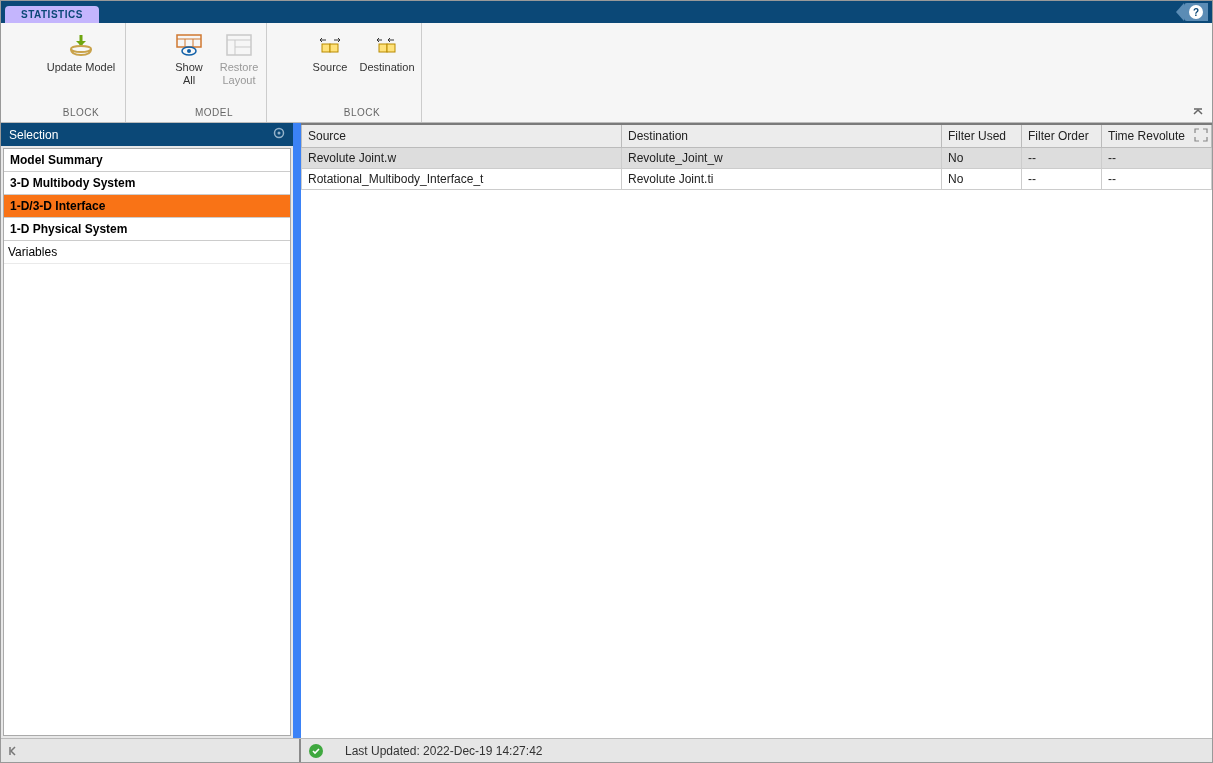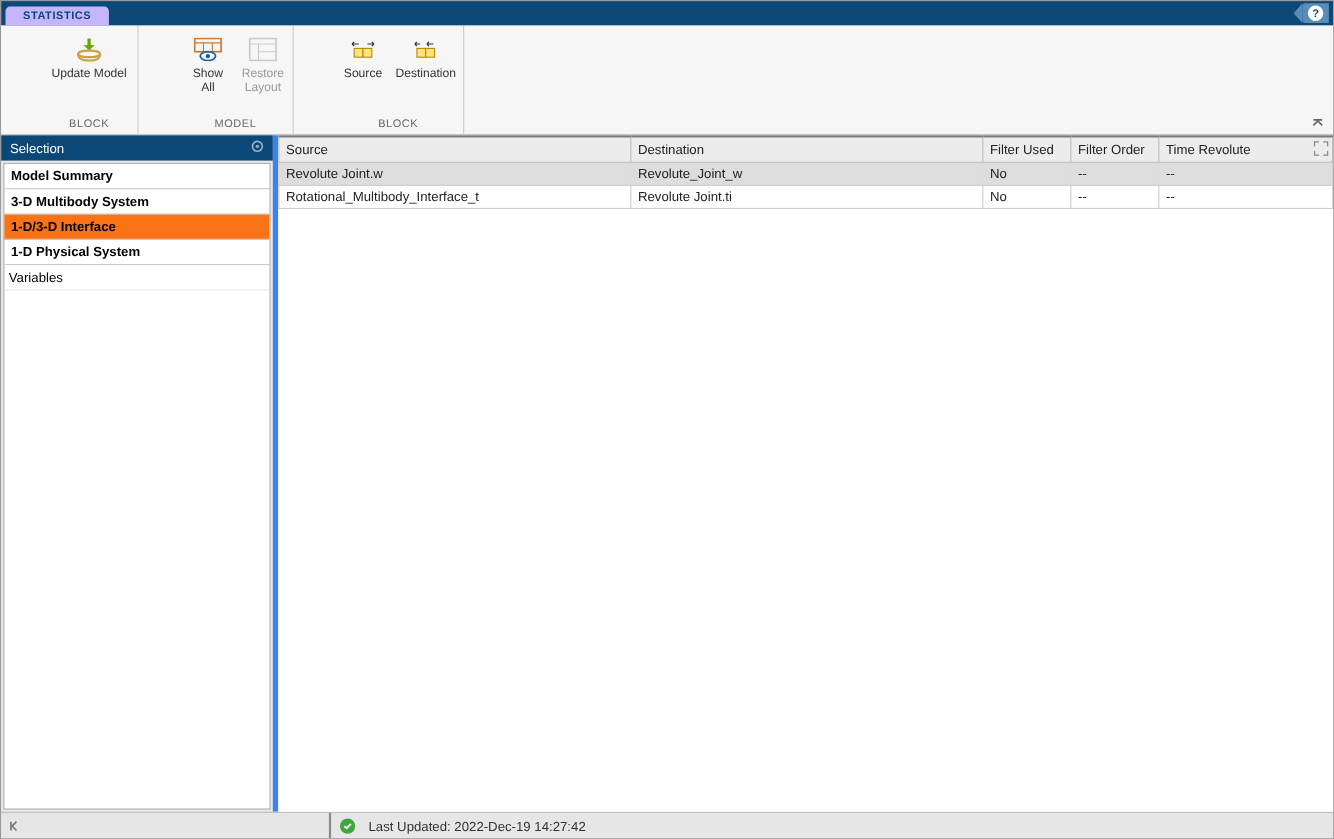--- a/index.html
+++ b/index.html
@@ -118,24 +118,24 @@
 
   
   .main {
     flex: 1;
     display: flex;
     min-height: 0;
   }
 
   
   .left-panel {
-    width: 252px;
+    width: 300px;
     display: flex;
     flex-direction: column;
-    border-right: 5px solid #3b82f6;
+    border-right: 8px solid #3b82f6;
     background: #e8e8e8;
   }
   .panel-header {
     background: #0b4877;
     color: #fff;
     font-size: 12px;
     padding: 4px 8px;
     display: flex;
     justify-content: space-between;
     align-items: center;
@@ -217,21 +217,21 @@
     display: flex;
     align-items: center;
     padding-left: 6px;
     border-right: 2px solid #8a8a8a;
   }
   .status-left svg { cursor: pointer; }
   .status-right {
     display: flex;
     align-items: center;
     padding-left: 8px;
-    gap: 12px;
+    gap: 22px;
     font-size: 12px;
     color: #333;
   }
   .ok-circle {
     width: 14px; height: 14px; border-radius: 50%;
     background: #3fa83f; display: flex; align-items: center; justify-content: center;
   }
   .ok-circle svg { display:block; }
 </style>
 </head>

